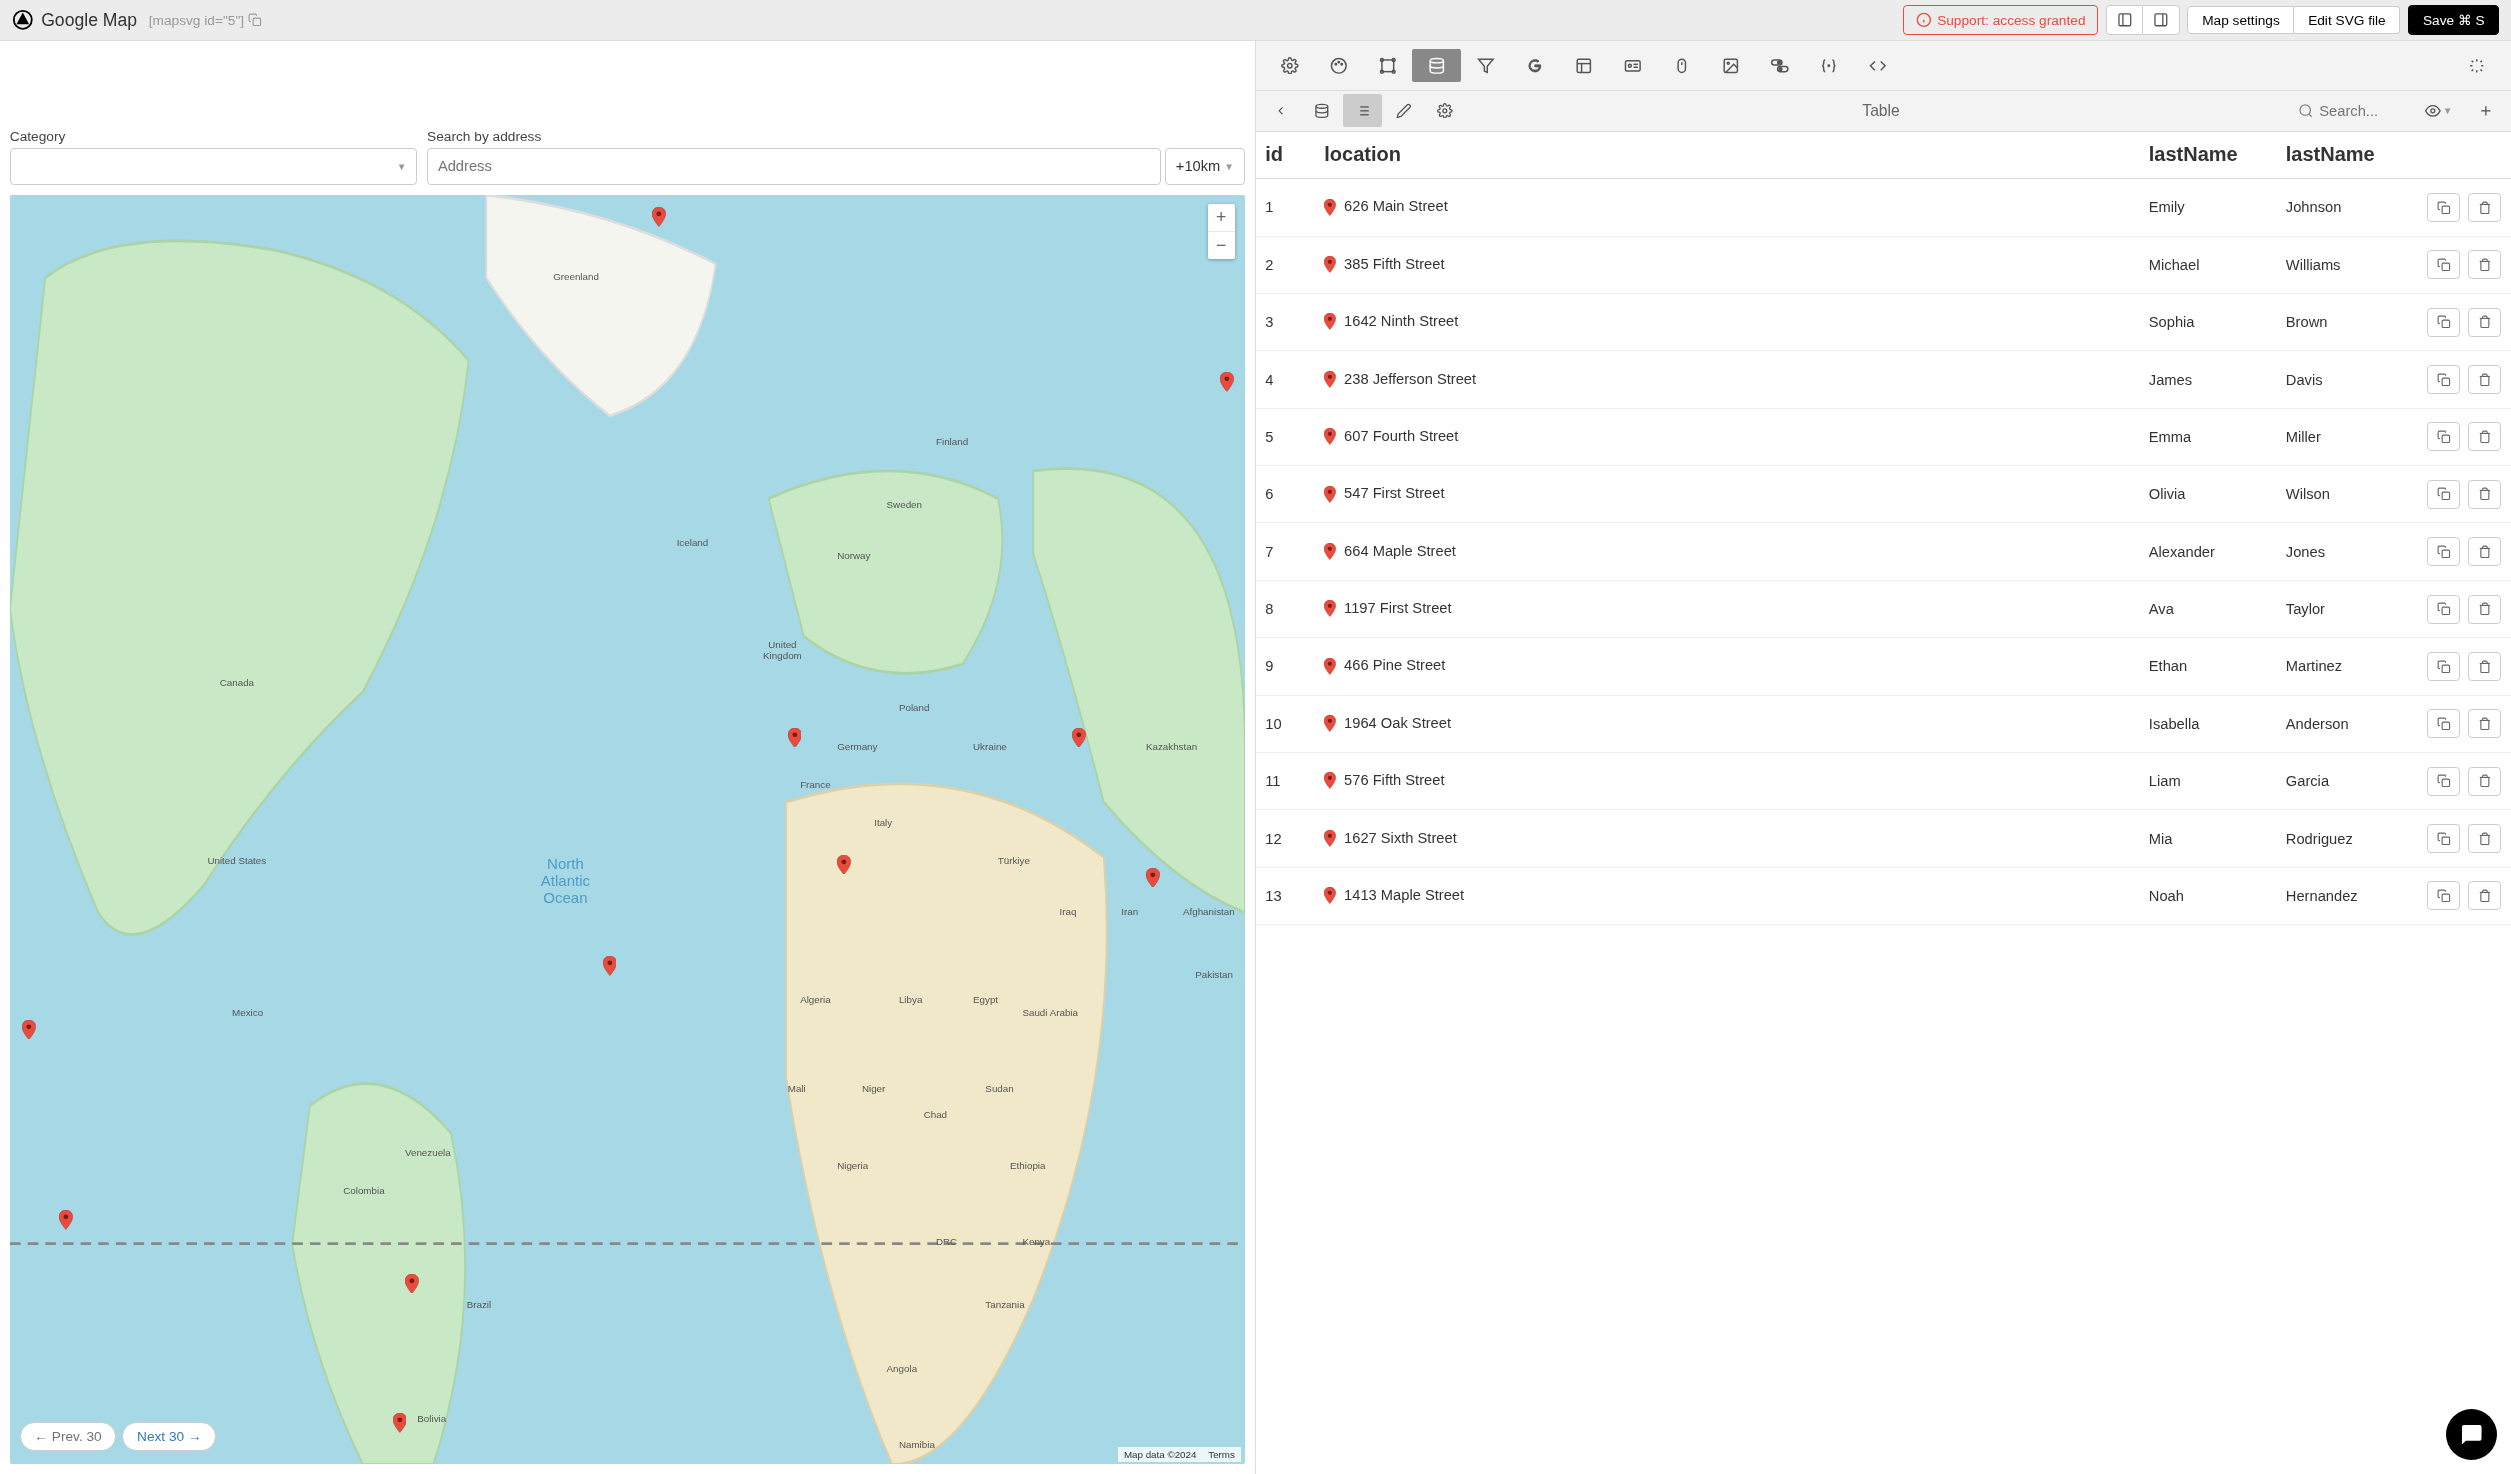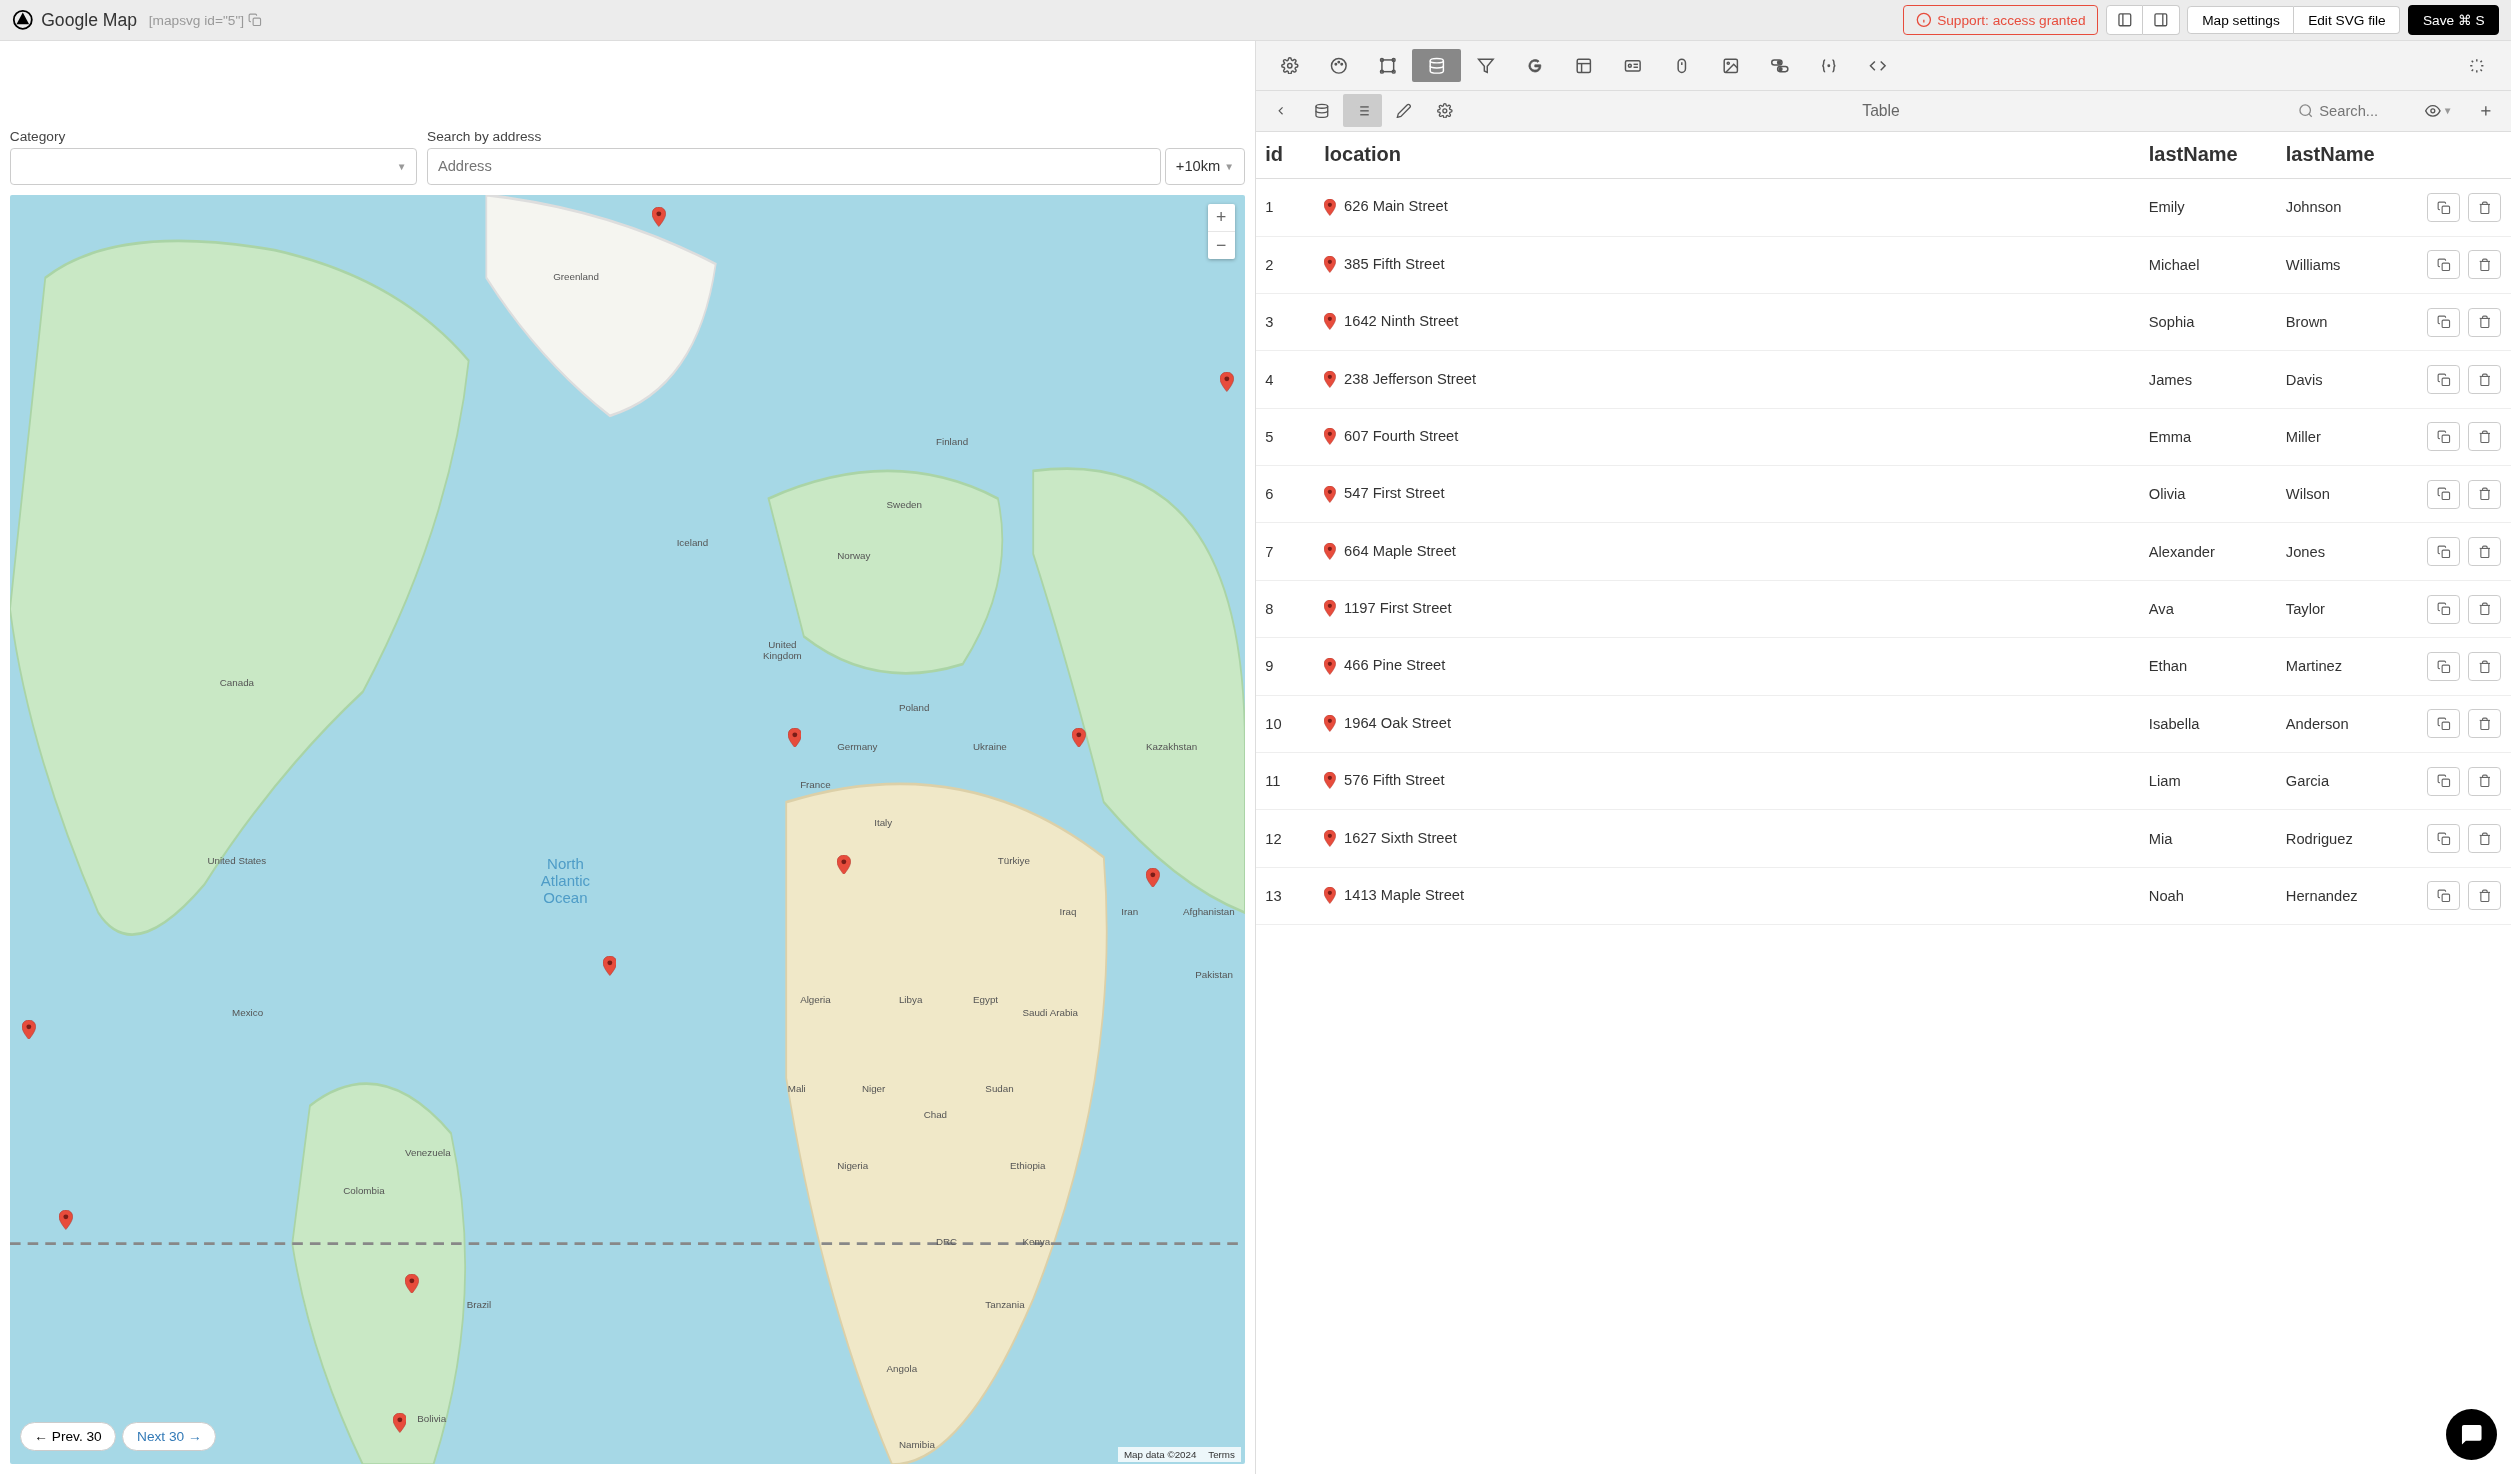--- a/index.html
+++ b/index.html
@@ -50,21 +50,21 @@
 
 
 .map-wrap { flex: 1; margin: 0 9.8px 9.8px; position: relative; background: linear-gradient(#a6d8e6, #a6d8e6); border-radius: 2px; overflow: hidden; }
 .map-labels span { position: absolute; font-size: 9.8px; font-family: Arial, sans-serif; color: #555; white-space: nowrap; }
 .map-ocean { position: absolute; color: #4e9cc7; font-size: 15px; text-align: center; }
 .map-controls { position: absolute; top: 9.8px; right: 9.8px; display: flex; flex-direction: column; background: #fff; border-radius: 2px; box-shadow: 0 1px 3.9px rgba(0,0,0,0.3); }
 .map-zoom-btn { width: 27.4px; height: 27.4px; display: flex; align-items: center; justify-content: center; cursor: pointer; font-size: 17.6px; color: #666; }
 .map-zoom-btn:first-child { border-bottom: 1px solid #e6e6e6; }
 .map-pager { position: absolute; bottom: 13.7px; left: 9.8px; display: flex; gap: 5.9px; }
 .pager-btn { background: #fff; border: 1px solid #ccc; border-radius: 17.6px; padding: 5.9px 13.7px; cursor: pointer; font-size: 13.7px; }
-.pager-btn.disabled { color: #000000; cursor: default; }
+.pager-btn.disabled { color: #737373; cursor: default; }
 .pager-btn.active { color: #337ab7; }
 .map-footer { position: absolute; bottom: 2px; right: 3.9px; display: flex; gap: 0; font-size: 9.8px; }
 .map-footer span, .map-footer a { background: rgba(255,255,255,0.8); padding: 2px 5.9px; }
 .pin { position: absolute; width: 13.7px; height: 19.6px; }
 .pin svg { width: 13.7px; height: 19.6px; }
 .land { position: absolute; }
 
 
 .right-iconbar { display: flex; align-items: center; padding: 7.8px 9.8px; background: #f3f3f3; border-bottom: 1px solid #ddd; gap: 0; }
 .iconbar-btn { width: 49px; height: 33px; display: flex; align-items: center; justify-content: center; cursor: pointer; border-radius: 2px; }

